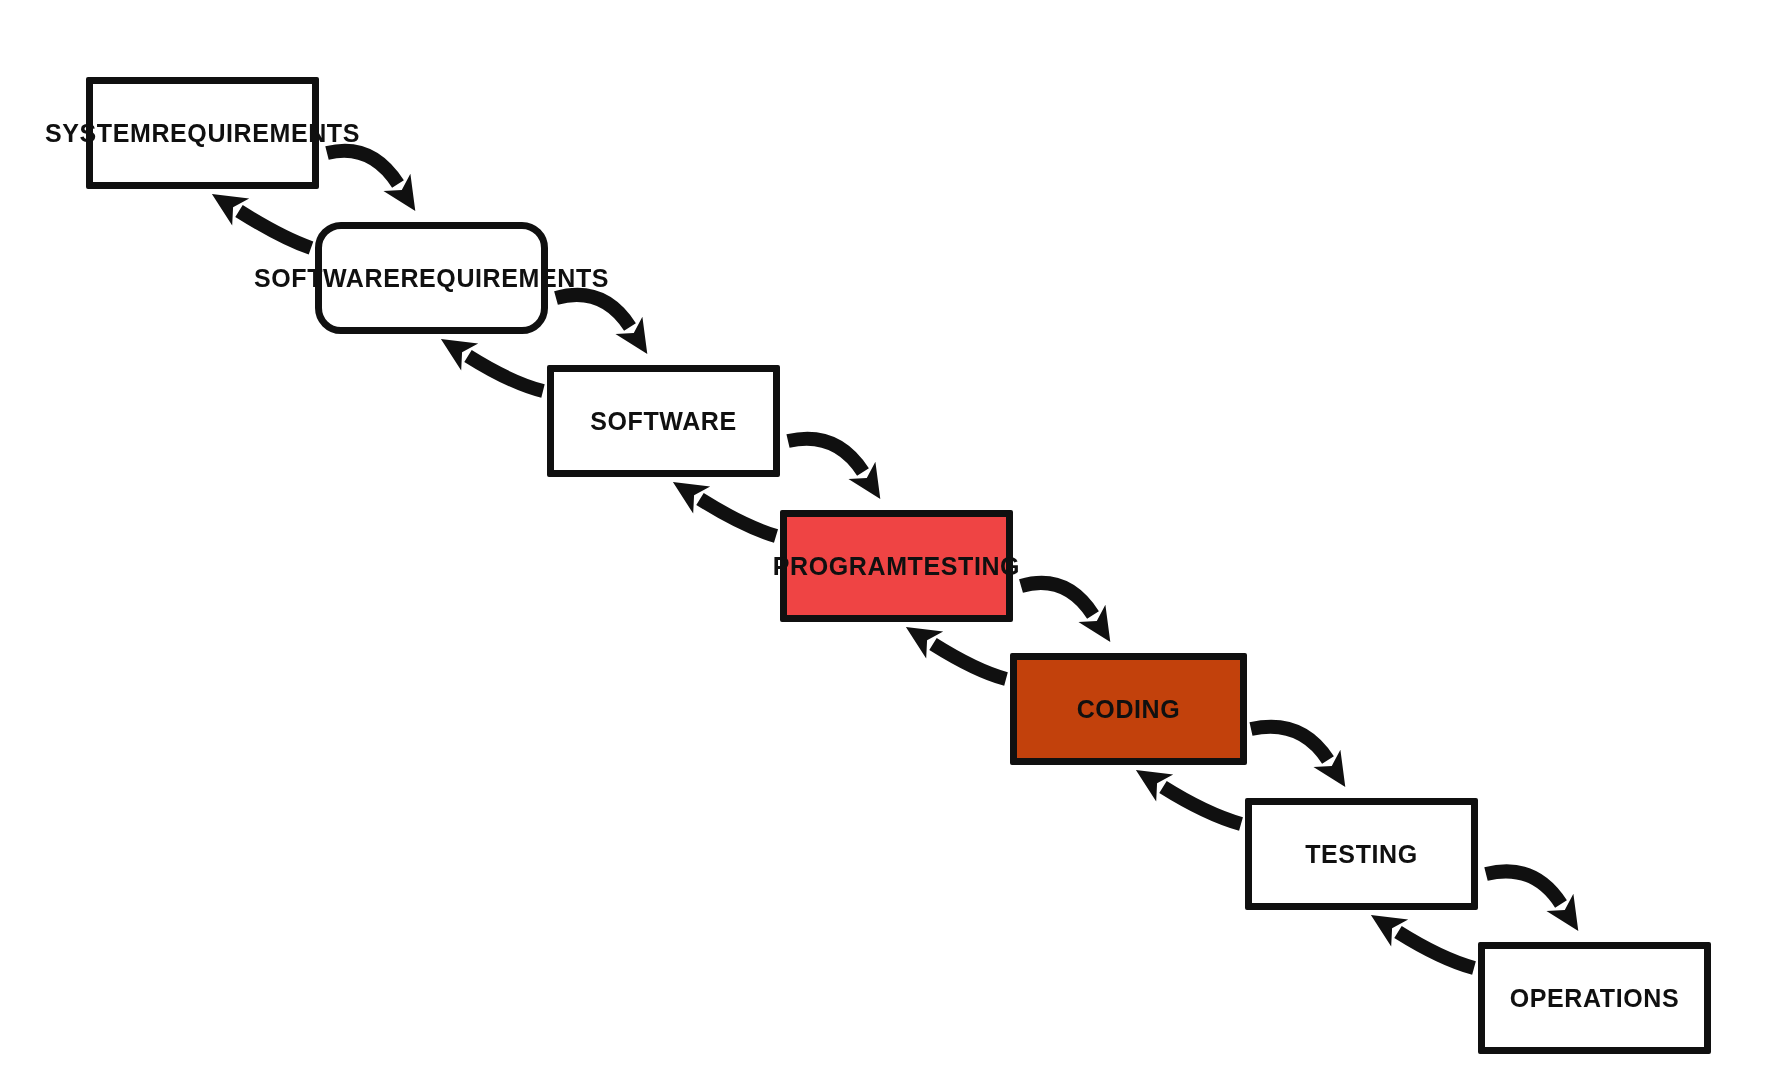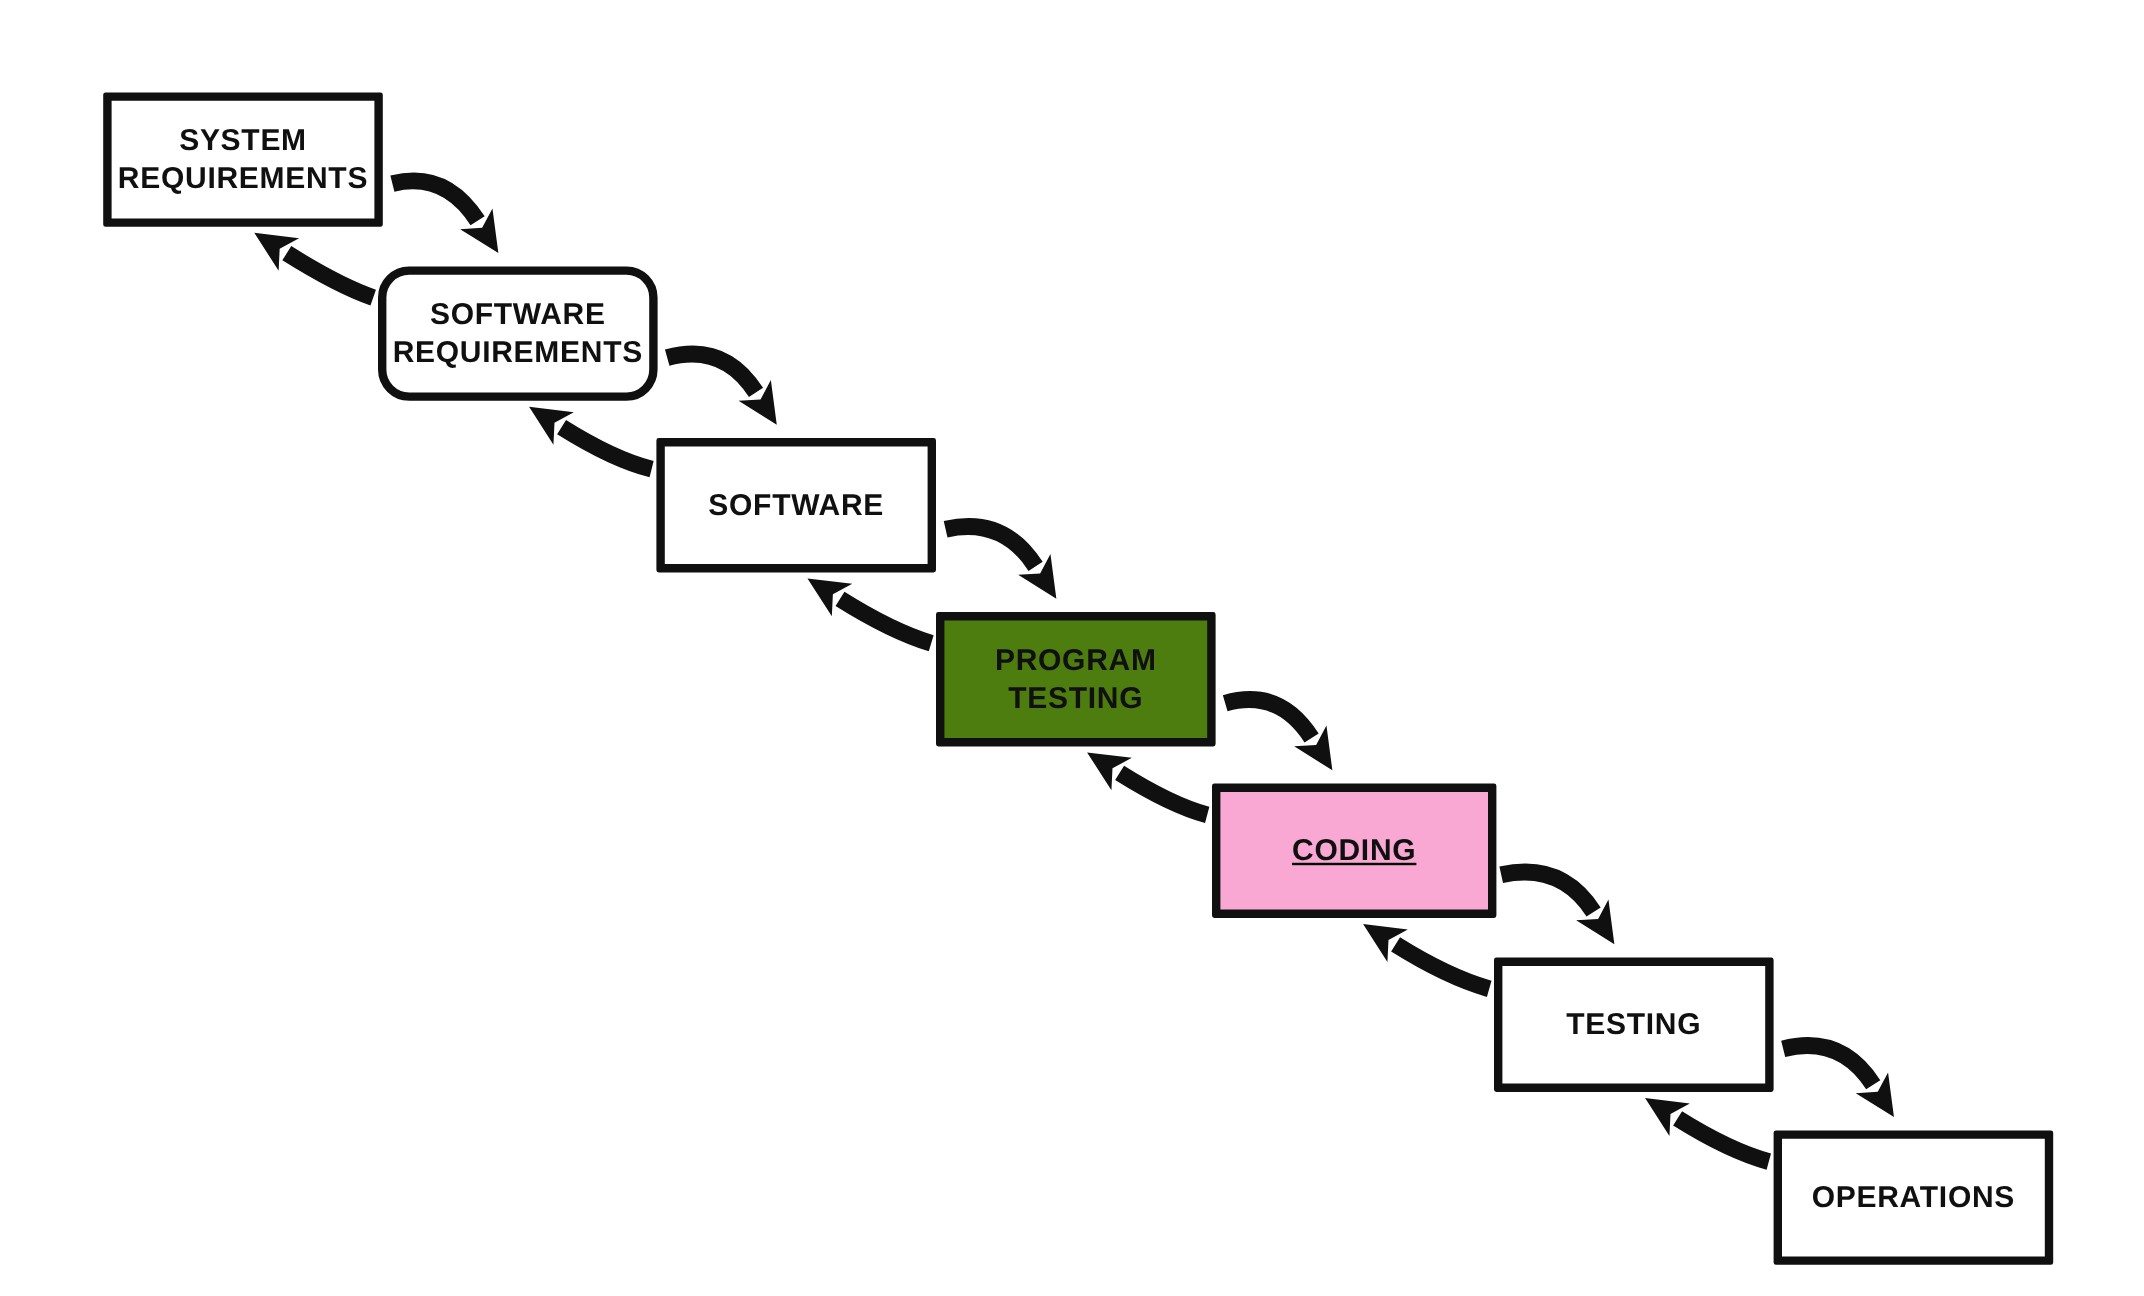--- a/index.html
+++ b/index.html
@@ -22,21 +22,21 @@
     width: 1787px;
     height: 1080px;
   }
   .phase-box {
     position: absolute;
     box-sizing: border-box;
     border: 7px solid #101010;
     border-radius: 2px;
     background: #ffffff;
     display: flex;
-    flex-direction: column;
+    flex-direction: row;
     align-items: center;
     justify-content: center;
     text-align: center;
   }
   .phase-line {
     display: block;
     font-weight: bold;
     font-size: 25px;
     line-height: 32px;
     letter-spacing: 0.6px;
@@ -74,25 +74,25 @@
         <span class="phase-line">SYSTEM</span>
         <span class="phase-line">REQUIREMENTS</span>
       </div>
       <div class="phase-box" style="left: 315px; top: 222px; width: 233px; height: 112px; border-color: rgb(16, 16, 16); background: rgb(255, 255, 255); border-radius: 26px;">
         <span class="phase-line">SOFTWARE</span>
         <span class="phase-line">REQUIREMENTS</span>
       </div>
       <div class="phase-box" style="left: 547px; top: 365px; width: 233px; height: 112px; border-color: rgb(16, 16, 16); background: rgb(255, 255, 255);">
         <span class="phase-line">SOFTWARE</span>
       </div>
-      <div class="phase-box" style="left: 780px; top: 510px; width: 233px; height: 112px; border-color: rgb(16, 16, 16); background: #4d7c0f;">
+      <div class="phase-box" style="left: 780px; top: 510px; width: 233px; height: 112px; border-color: rgb(16, 16, 16); background: #ef4444;">
         <span class="phase-line">PROGRAM</span>
         <span class="phase-line">TESTING</span>
       </div>
-      <div class="phase-box" style="left: 1010px; top: 653px; width: 237px; height: 112px; border-color: rgb(16, 16, 16); background: #f9a8d4; text-decoration: underline;">
+      <div class="phase-box" style="left: 1010px; top: 653px; width: 237px; height: 112px; border-color: rgb(16, 16, 16); background: #c2410c;">
         <span class="phase-line">CODING</span>
       </div>
       <div class="phase-box" style="left: 1245px; top: 798px; width: 233px; height: 112px; border-color: rgb(16, 16, 16); background: rgb(255, 255, 255);">
         <span class="phase-line">TESTING</span>
       </div>
       <div class="phase-box" style="left: 1478px; top: 942px; width: 233px; height: 112px; border-color: rgb(16, 16, 16); background: rgb(255, 255, 255);">
         <span class="phase-line">OPERATIONS</span>
       </div>
     </div>
 </div>

